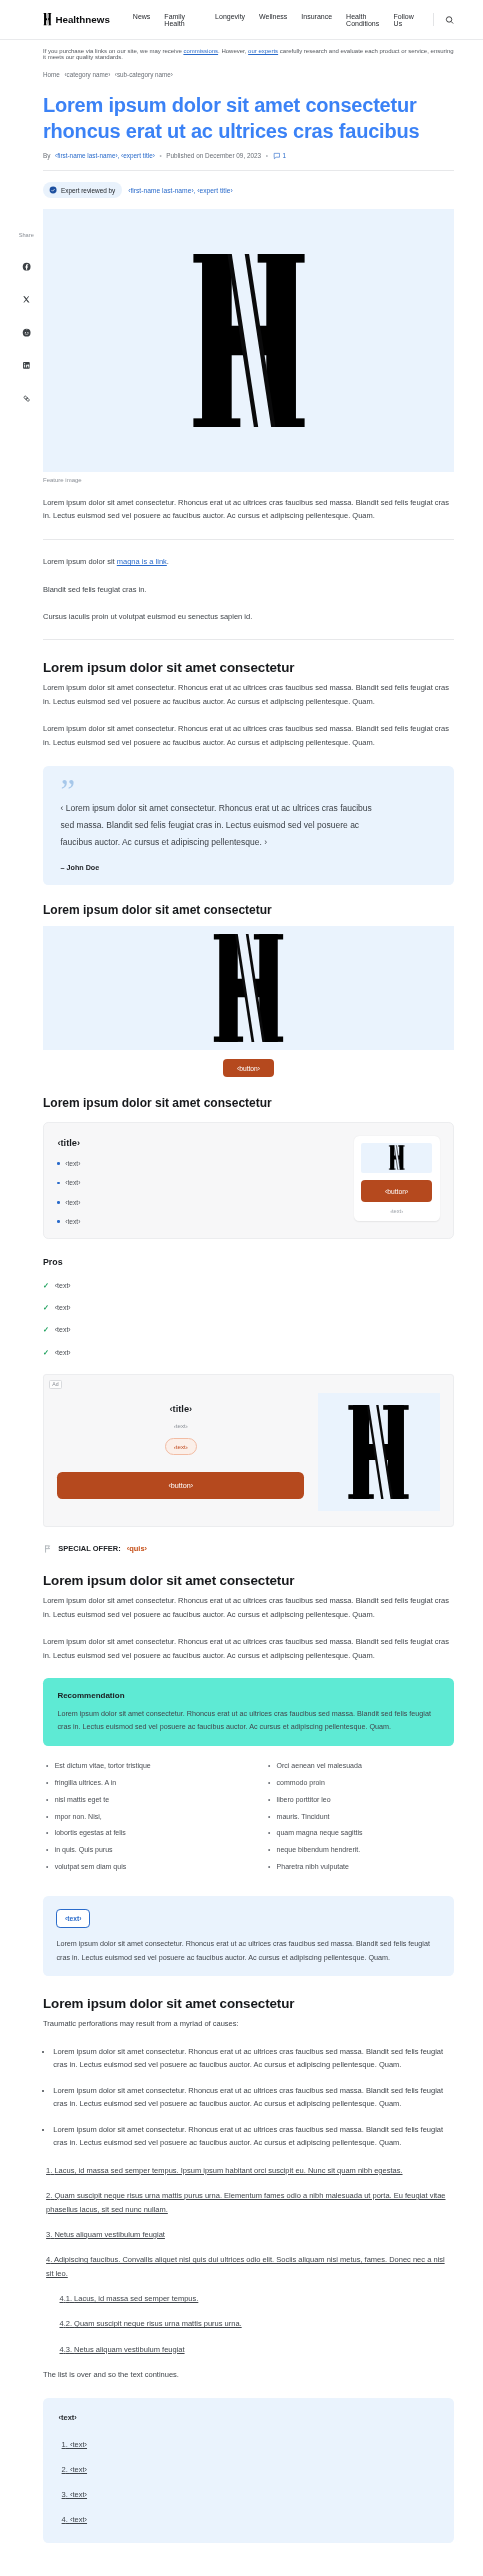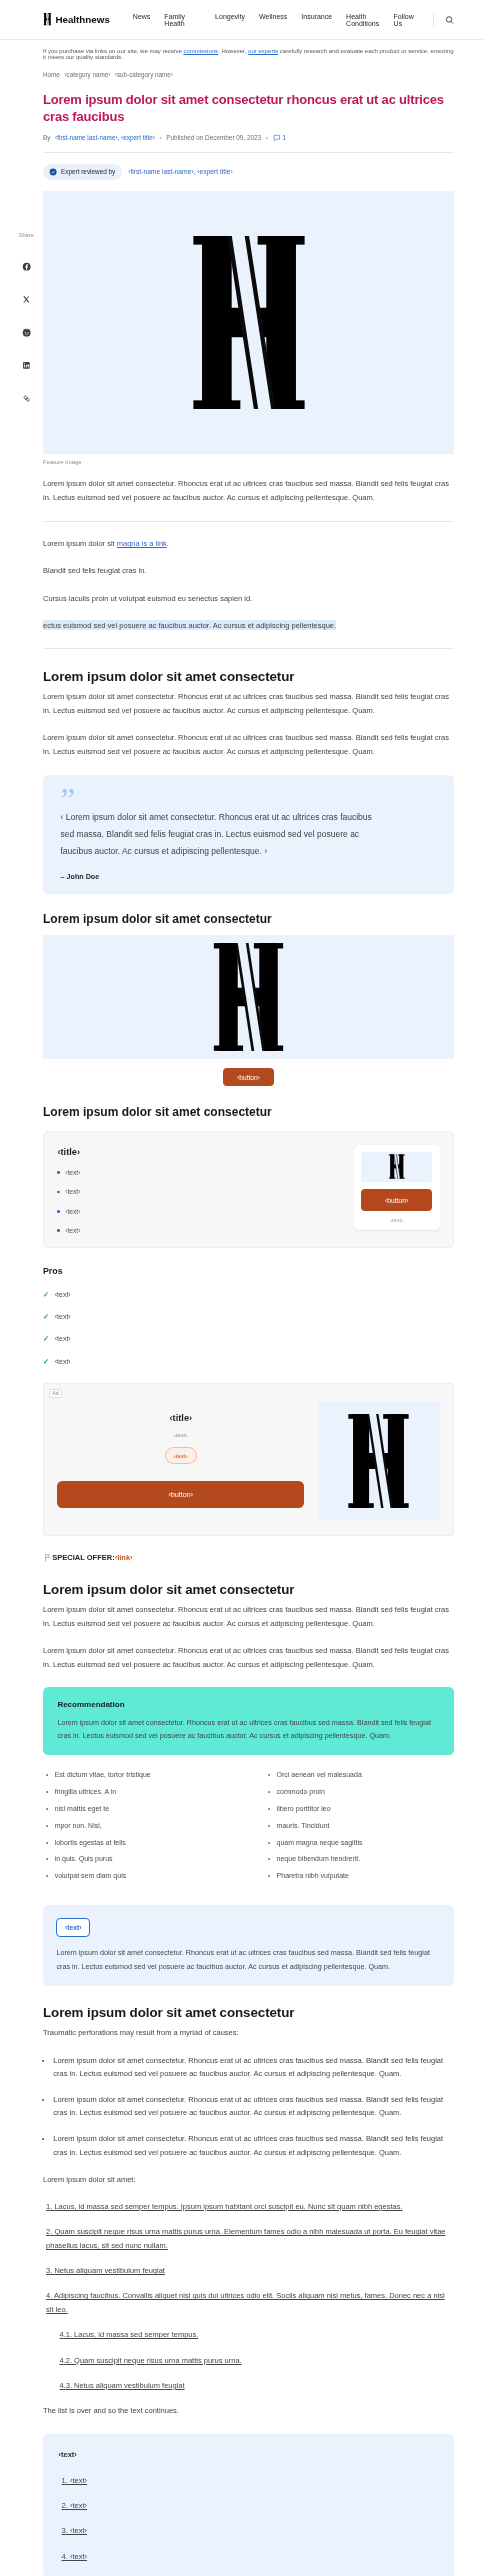--- a/index.html
+++ b/index.html
@@ -14,21 +14,21 @@
   .right-group{margin-left:auto;display:flex;align-items:center;}
   .follow{font-size:7px;color:#26292E;cursor:pointer}
   .vdiv{width:0.5px;height:12.4px;background:#E3E4E6;margin:0 11.3px;}
   .sico{color:#202124}
   
   .disc{padding:8.2px 30px 0 43px;font-size:6px;color:#54585E;}
   .crumbs{display:flex;align-items:center;gap:4.6px;padding:11.3px 0 0 43px;font-size:6.3px;color:#6A6F76;}
   .crumbs span{cursor:pointer}
   
   main{width:411px;margin-left:43px;position:relative;}
-  h1{font-size:13px;line-height:1.3;color:#be185d;letter-spacing:-0.2px;margin:13.4px 0 8.2px;}
+  h1{font-size:20px;line-height:1.3;color:#3b82f6;letter-spacing:-0.2px;margin:13.4px 0 8.2px;}
   .byline{display:flex;align-items:center;gap:4.6px;font-size:6.4px;color:#6A6F76;margin:3.1px 0 10.3px;}
   .bdot{color:#B4B8BD}
   .cbox{display:inline-flex;align-items:center;gap:2.1px;color:#2A6BCB;font-size:6.4px}
   hr{border:none;border-top:0.5px solid #E7E8EA;margin:0 0 11.3px;}
   hr.mid{margin:15.5px 0}
   .reviewed{display:flex;align-items:center;gap:6.7px;margin:0 0 11.3px;font-size:6.7px;}
   .pill{display:inline-flex;align-items:center;gap:3.6px;background:#E9F2FC;border-radius:8.8px;padding:3.6px 6.2px;font-size:6.4px;color:#24282D;}
   
   .share{position:absolute;left:-26px;top:140px;width:18.5px;display:flex;flex-direction:column;align-items:center;gap:24px;}
   .share-label{font-size:5.7px;color:#8A8F96}
@@ -67,21 +67,21 @@
   
   .adbox{position:relative;background:#F7F7F8;border:0.5px solid #ECEDEF;border-radius:3.1px;padding:17.5px 13.4px 15.5px;display:flex;gap:13.4px;margin:15.5px 0;}
   .adchip{position:absolute;top:4.6px;left:4.6px;font-size:5.2px;color:#8A8F96;border:0.5px solid #D9DBDE;border-radius:1.5px;padding:0.5px 2.6px;background:#FDFDFD;}
   .adleft{flex:1;display:flex;flex-direction:column;align-items:center;justify-content:center;}
   .adtitle{font-size:9.3px;font-weight:700;color:#1B1E22;}
   .adtext{font-size:6.2px;color:#8A8F96;margin-top:7.2px}
   .adpill{border:0.5px solid #F2BCA4;background:#FBEFE9;color:#C14B1F;font-size:6.2px;padding:4.1px 8.2px;border-radius:9.3px;margin-top:9.3px;cursor:pointer}
   .adbtn{width:100%;background:#B5491E;color:#fff;border:none;border-radius:5.2px;padding:9.3px 0;font-size:7.2px;margin-top:16.5px;cursor:pointer;font-family:inherit}
   .adimg{width:122px;height:118px;background:#EAF3FD;flex:none;display:flex;align-items:center;justify-content:center;}
   
-  .offer{display:flex;align-items:center;gap:0;margin:16.5px 0 2.1px;font-size:7.5px;font-weight:700;color:#202327;}
+  .offer{display:flex;align-items:center;gap:6px;margin:16.5px 0 2.1px;font-size:7.5px;font-weight:700;color:#202327;}
   .offer svg{color:#9AA0A6}
   .offer a{color:#C65019;font-weight:700}
   
   .recbox{background:#5eead4;border-radius:5.2px;padding:12.4px 14.4px;margin:15.5px 0;}
   .recbox h5{font-size:8px;color:#1B1E22;margin:0 0 7.2px;}
   .recbox p{margin:0;font-size:7.2px;}
   .twocol{display:grid;grid-template-columns:1fr 1fr;column-gap:36px;margin:16.5px 0;list-style:none;padding:0 0 0 3.1px;}
   .twocol li{display:flex;gap:6.2px;align-items:baseline;margin-bottom:9.8px;font-size:7px;color:#4A4E54;}
   .sdot{color:#6A6F76;font-size:6.7px}
   .infobox{background:#EAF3FD;border-radius:5.2px;padding:12.4px 13.4px;margin:15.5px 0;}
@@ -276,21 +276,20 @@
       </svg>
   </figure>
   <div class="cap">Feature image</div>
 
   <p>Lorem ipsum dolor sit amet consectetur. Rhoncus erat ut ac ultrices cras faucibus sed massa. Blandit sed felis feugiat cras in. Lectus euismod sed vel posuere ac faucibus auctor. Ac cursus et adipiscing pellentesque. Quam.</p>
   <hr class="mid">
 
   <p><span>Lorem ipsum dolor sit </span><a class="ulink">magna is a link</a><span>.</span></p>
   <p>Blandit sed felis feugiat cras in.</p>
   <p>Cursus iaculis proin ut volutpat euismod eu senectus sapien id.</p>
-  <p><span class="hl">ectus euismod sed vel posuere ac faucibus auctor. Ac cursus et adipiscing pellentesque.</span></p>
   <hr class="mid">
 
   <h2>Lorem ipsum dolor sit amet consectetur</h2>
   <div>
       <p>Lorem ipsum dolor sit amet consectetur. Rhoncus erat ut ac ultrices cras faucibus sed massa. Blandit sed felis feugiat cras in. Lectus euismod sed vel posuere ac faucibus auctor. Ac cursus et adipiscing pellentesque. Quam.</p>
       <p>Lorem ipsum dolor sit amet consectetur. Rhoncus erat ut ac ultrices cras faucibus sed massa. Blandit sed felis feugiat cras in. Lectus euismod sed vel posuere ac faucibus auctor. Ac cursus et adipiscing pellentesque. Quam.</p>
     </div>
 
   <div class="quote">
     <span class="qmark">”</span>
@@ -377,21 +376,21 @@
           <use href="#mono"></use>
         </svg>
     </div>
   </div>
 
   <div class="offer">
     <svg width="9.3" height="9.3" viewBox="0 0 18 18">
         <use href="#i-flag"></use>
       </svg>
     <span>SPECIAL OFFER:</span>
-    <a>‹link›</a>
+    <a>‹quis›</a>
   </div>
 
   <h2>Lorem ipsum dolor sit amet consectetur</h2>
   <div>
       <p>Lorem ipsum dolor sit amet consectetur. Rhoncus erat ut ac ultrices cras faucibus sed massa. Blandit sed felis feugiat cras in. Lectus euismod sed vel posuere ac faucibus auctor. Ac cursus et adipiscing pellentesque. Quam.</p>
       <p>Lorem ipsum dolor sit amet consectetur. Rhoncus erat ut ac ultrices cras faucibus sed massa. Blandit sed felis feugiat cras in. Lectus euismod sed vel posuere ac faucibus auctor. Ac cursus et adipiscing pellentesque. Quam.</p>
     </div>
 
   <div class="recbox">
     <h5>Recommendation</h5>
@@ -466,21 +465,20 @@
     <p>Lorem ipsum dolor sit amet consectetur. Rhoncus erat ut ac ultrices cras faucibus sed massa. Blandit sed felis feugiat cras in. Lectus euismod sed vel posuere ac faucibus auctor. Ac cursus et adipiscing pellentesque. Quam.</p>
   </div>
 
   <h2>Lorem ipsum dolor sit amet consectetur</h2>
   <p>Traumatic perforations may result from a myriad of causes:</p>
   <ul class="bullets">
     <li>Lorem ipsum dolor sit amet consectetur. Rhoncus erat ut ac ultrices cras faucibus sed massa. Blandit sed felis feugiat cras in. Lectus euismod sed vel posuere ac faucibus auctor. Ac cursus et adipiscing pellentesque. Quam.</li>
       <li>Lorem ipsum dolor sit amet consectetur. Rhoncus erat ut ac ultrices cras faucibus sed massa. Blandit sed felis feugiat cras in. Lectus euismod sed vel posuere ac faucibus auctor. Ac cursus et adipiscing pellentesque. Quam.</li>
       <li>Lorem ipsum dolor sit amet consectetur. Rhoncus erat ut ac ultrices cras faucibus sed massa. Blandit sed felis feugiat cras in. Lectus euismod sed vel posuere ac faucibus auctor. Ac cursus et adipiscing pellentesque. Quam.</li>
   </ul>
-  <p>Lorem ipsum dolor sit amet:</p>
   <ol class="nums">
     <li>Lacus, id massa sed semper tempus. Ipsum ipsum habitant orci suscipit eu. Nunc sit quam nibh egestas.</li>
       <li>Quam suscipit neque risus urna mattis purus urna. Elementum fames odio a nibh malesuada ut porta. Eu feugiat vitae phasellus lacus, sit sed nunc nullam.</li>
       <li>Netus aliquam vestibulum feugiat</li>
     <li><span>Adipiscing faucibus. Convallis aliquet nisl quis dui ultrices odio elit. Sociis aliquam nisi metus, fames. Donec nec a nisl sit leo.</span>
       <ol class="sub">
         <li>Lacus, id massa sed semper tempus.</li>
           <li>Quam suscipit neque risus urna mattis purus urna.</li>
           <li>Netus aliquam vestibulum feugiat</li>
       </ol>

